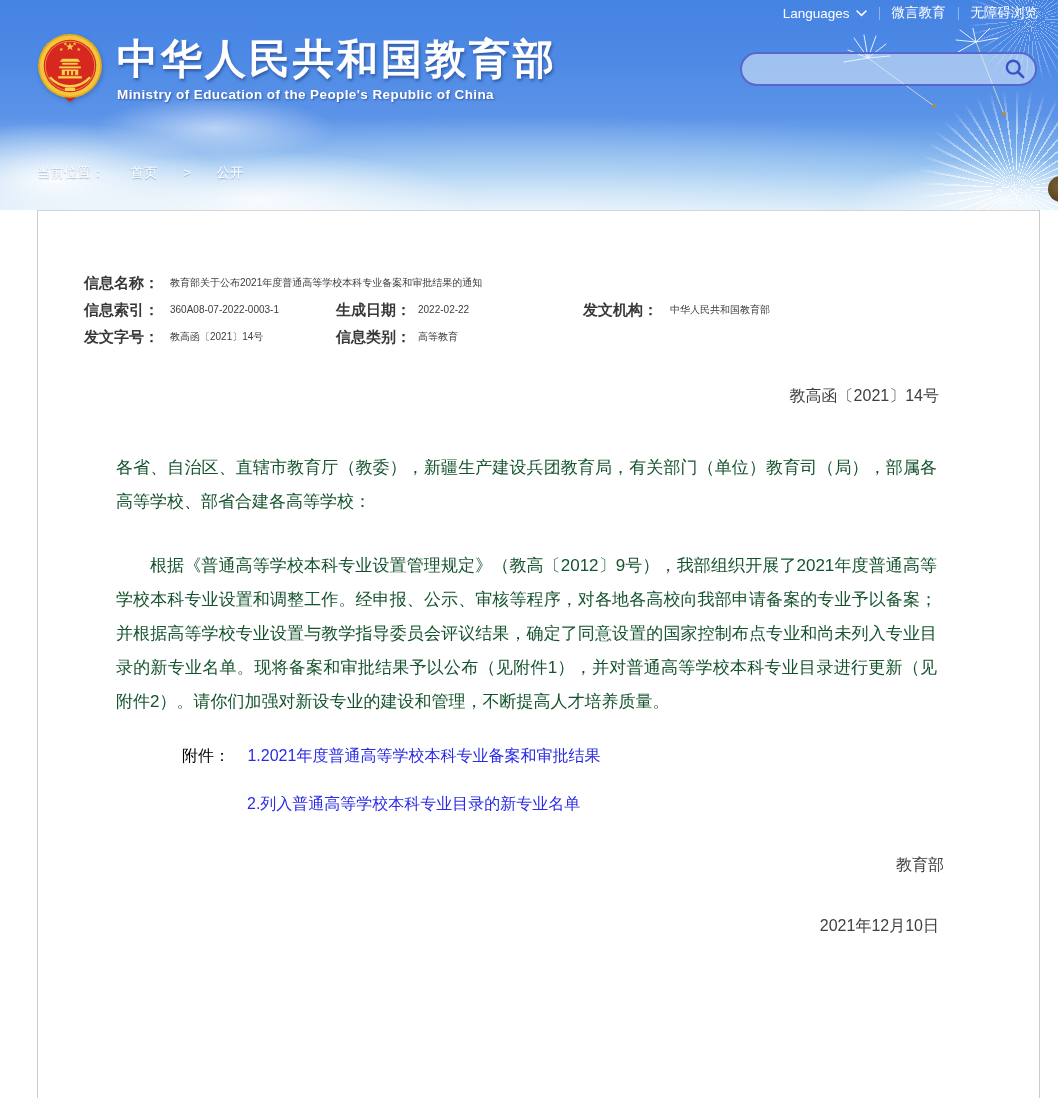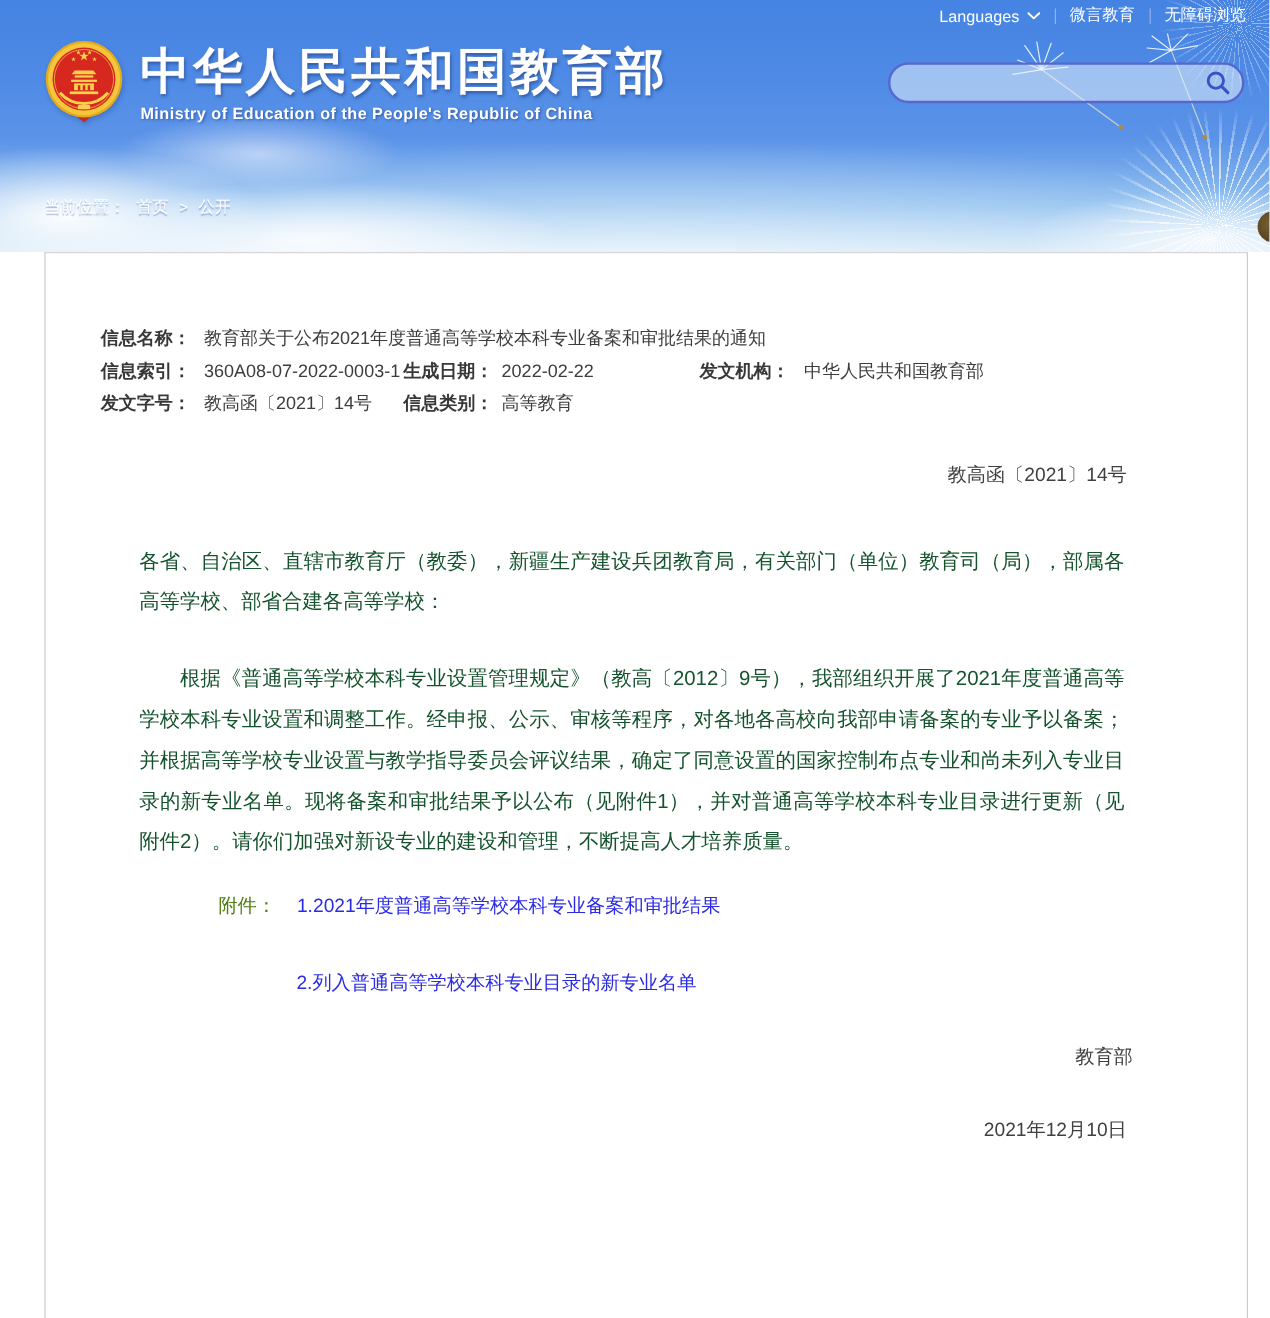--- a/index.html
+++ b/index.html
@@ -43,45 +43,45 @@
     background:repeating-conic-gradient(rgba(255,255,255,.92) 0deg 1.6deg, rgba(255,255,255,0) 1.6deg 8deg);
     -webkit-mask-image:radial-gradient(circle, rgba(0,0,0,.95) 8%, rgba(0,0,0,.55) 45%, transparent 70%);
     mask-image:radial-gradient(circle, rgba(0,0,0,.95) 8%, rgba(0,0,0,.55) 45%, transparent 70%); }
   .fluff-big{ right:-58px; top:88px; width:200px; height:200px; }
   .fluff-top{ right:-38px; top:-45px; width:130px; height:130px; opacity:.55; }
   .seed-head{ position:absolute; right:-16px; top:176px; width:26px; height:26px; border-radius:50%;
     background:radial-gradient(circle at 40% 40%, #7a6030, #46351a); z-index:1; }
   .seeds-svg{ position:absolute; right:0; top:28px; z-index:1; }
 
   
-  .breadcrumb{ position:absolute; left:37px; top:164px; z-index:4; color:#fff; font-size:13.5px; display:flex; gap:9px; align-items:center; text-shadow:0 1px 1px rgba(40,80,150,.4); }
+  .breadcrumb{ position:absolute; left:37px; top:164px; z-index:4; color:#fff; font-size:13.5px; display:flex; gap:26px; align-items:center; text-shadow:0 1px 1px rgba(40,80,150,.4); }
   .breadcrumb a{ color:#fff; text-decoration:none; cursor:pointer; }
   .bc-sep{ font-size:12px; opacity:.95; }
 
   
   .card{ width:1003px; margin-left:37px; background:#fff; border:1px solid #ccc; border-top:1px solid #d6d6d6; border-bottom:none; min-height:905px; }
 
   
   .meta{ padding-top:58px; margin-left:46px; }
   .mrow{ position:relative; height:27px; }
-  .mrow span{ position:absolute; top:0; line-height:27px; white-space:nowrap; font-size:15px; color:#3d3d3d; }
+  .mrow span{ position:absolute; top:0; line-height:27px; white-space:nowrap; font-size:10px; color:#3d3d3d; }
   .mlabel{ font-weight:bold; font-size:15px !important; color:#383838 !important; }
   .c1l{left:0;} .c1v{left:86px;} .c2l{left:252px;} .c2v{left:334px;} .c3l{left:499px;} .c3v{left:586px;}
 
   .doc-title{ margin-top:56px; text-align:center; font-size:22px; font-weight:bold; color:#404040; line-height:33px; letter-spacing:1px; }
   .doc-number{ margin-top:36px; text-align:right; padding-right:100px; font-size:16px; color:#404040; }
 
   .salutation, .bodytext{ padding:0 102px 0 78px; font-size:17px; color:#14532d; line-height:34px; text-align:justify; }
   .salutation{ margin-top:44px; }
   .bodytext{ margin-top:30px; text-indent:2em; }
 
   .attachments{ margin-top:26px; padding:0 102px 0 78px; font-size:16px; color:#404040; }
   .attach-row1{ margin-left:66px; line-height:22px; }
-  .attach-row2{ margin-left:131px; margin-top:42px; line-height:22px; }
-  .attach-label{ color:#4d7c0f; margin-right:13px; }
+  .attach-row2{ margin-left:131px; margin-top:26px; line-height:22px; }
+  .attach-label{ color:#000000; margin-right:13px; }
   .attach-link{ color:#2b2be6; text-decoration:none; cursor:pointer; }
 
   .signature{ margin-top:40px; text-align:right; padding-right:95px; font-size:16px; color:#404040; }
   .doc-date{ margin-top:40px; text-align:right; padding-right:100px; font-size:16px; color:#404040; padding-bottom:30px; }
 </style>
 </head>
 <body>
 
 <div class="banner">
 

